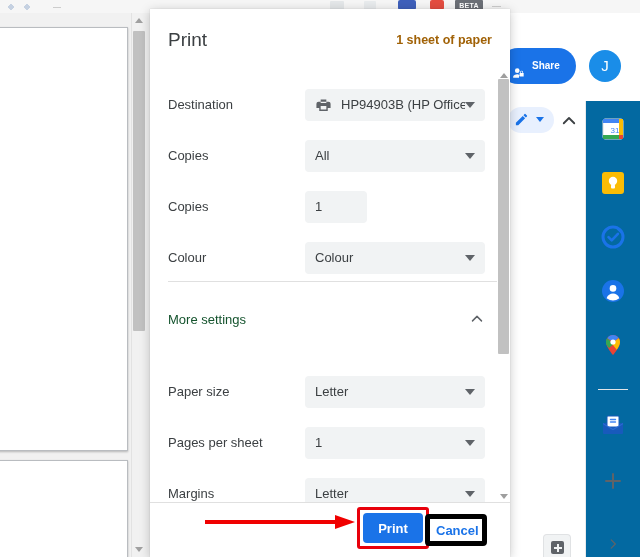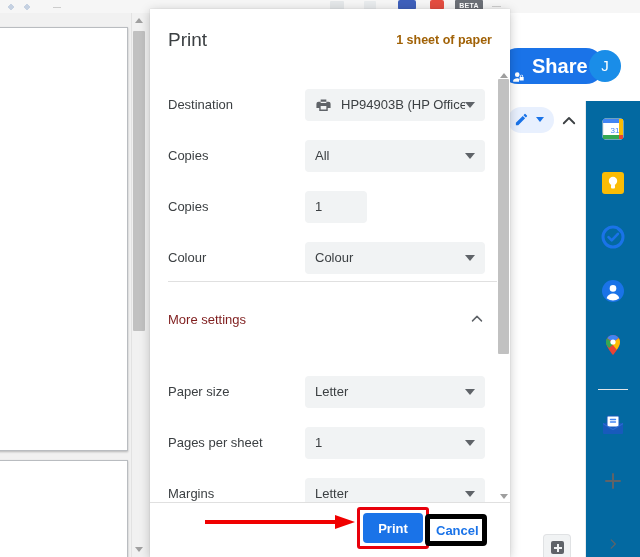--- a/index.html
+++ b/index.html
@@ -70,21 +70,21 @@
     border-bottom: 1px solid #e8eaed;
   }
   .share-btn {
     position: absolute;
     left: 500px; top: 48px;
     height: 36px;
     padding: 0 16px 0 12px;
     background: #1a73e8;
     color: #ffffff;
     border-radius: 18px;
-    font-size: 20px;
+    font-size: 10px;
     font-weight: bold;
     line-height: 36px;
     white-space: nowrap;
     display: flex;
     align-items: center;
     gap: 6px;
     box-sizing: border-box;
     cursor: pointer;
   }
   .share-btn .lock-ico {
@@ -344,21 +344,21 @@
     width: 347px;
     height: 48px;
     display: flex;
     align-items: center;
     cursor: pointer;
   }
   .more-settings .ms-label {
     position: absolute;
     left: 18px;
     font-size: 13px;
-    color: #7f1d1d;
+    color: #14532d;
   }
   .ms-chevron {
     position: absolute;
     left: 318px;
     width: 18px; height: 18px;
   }
 
   
   .pd-scrollbar {
     position: absolute;

